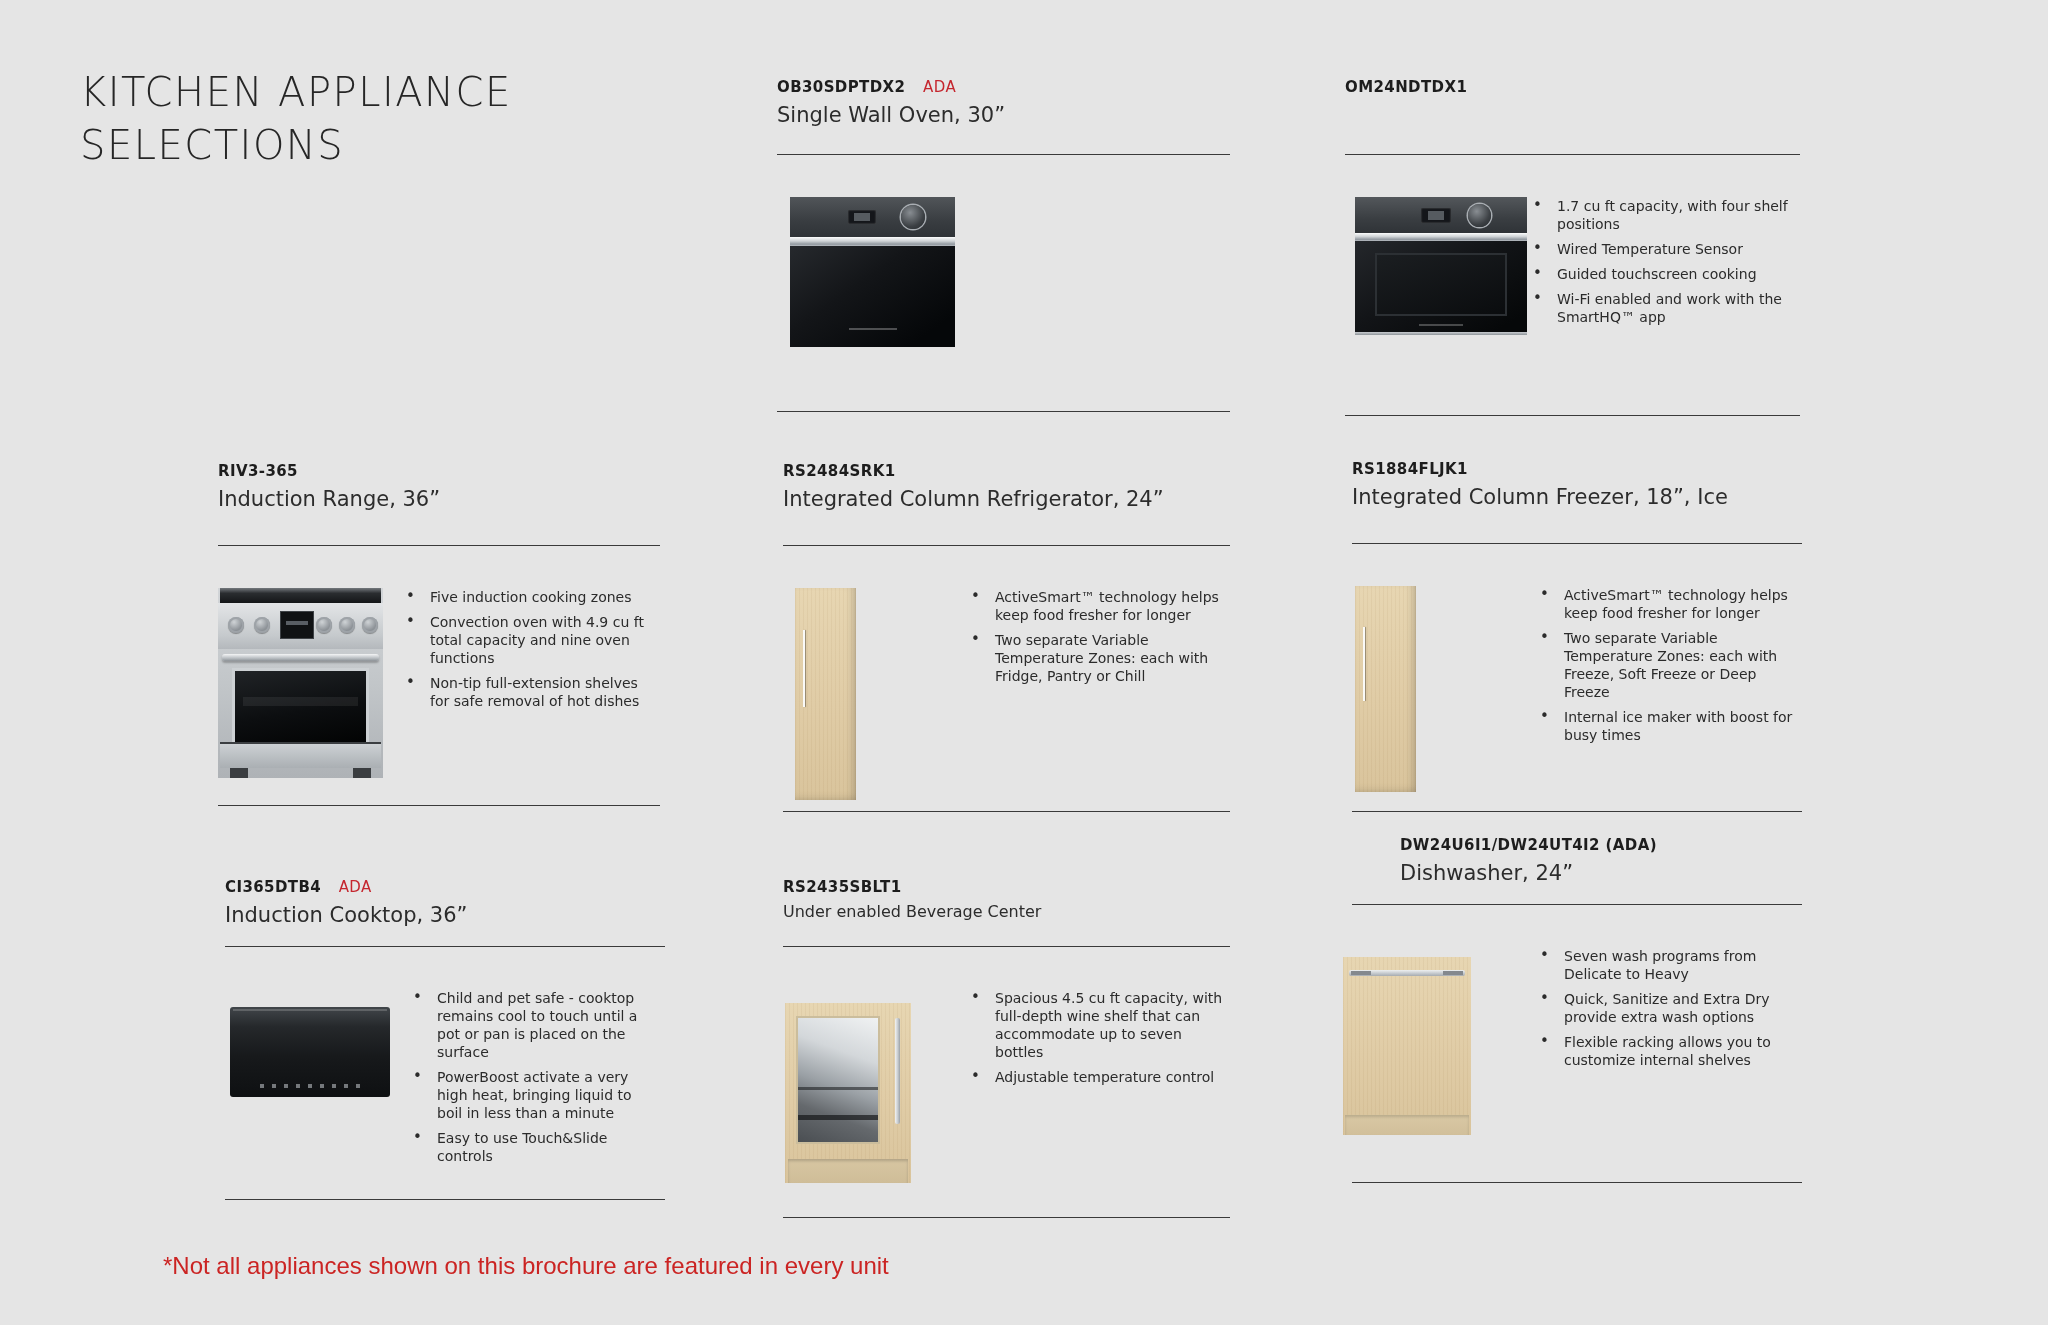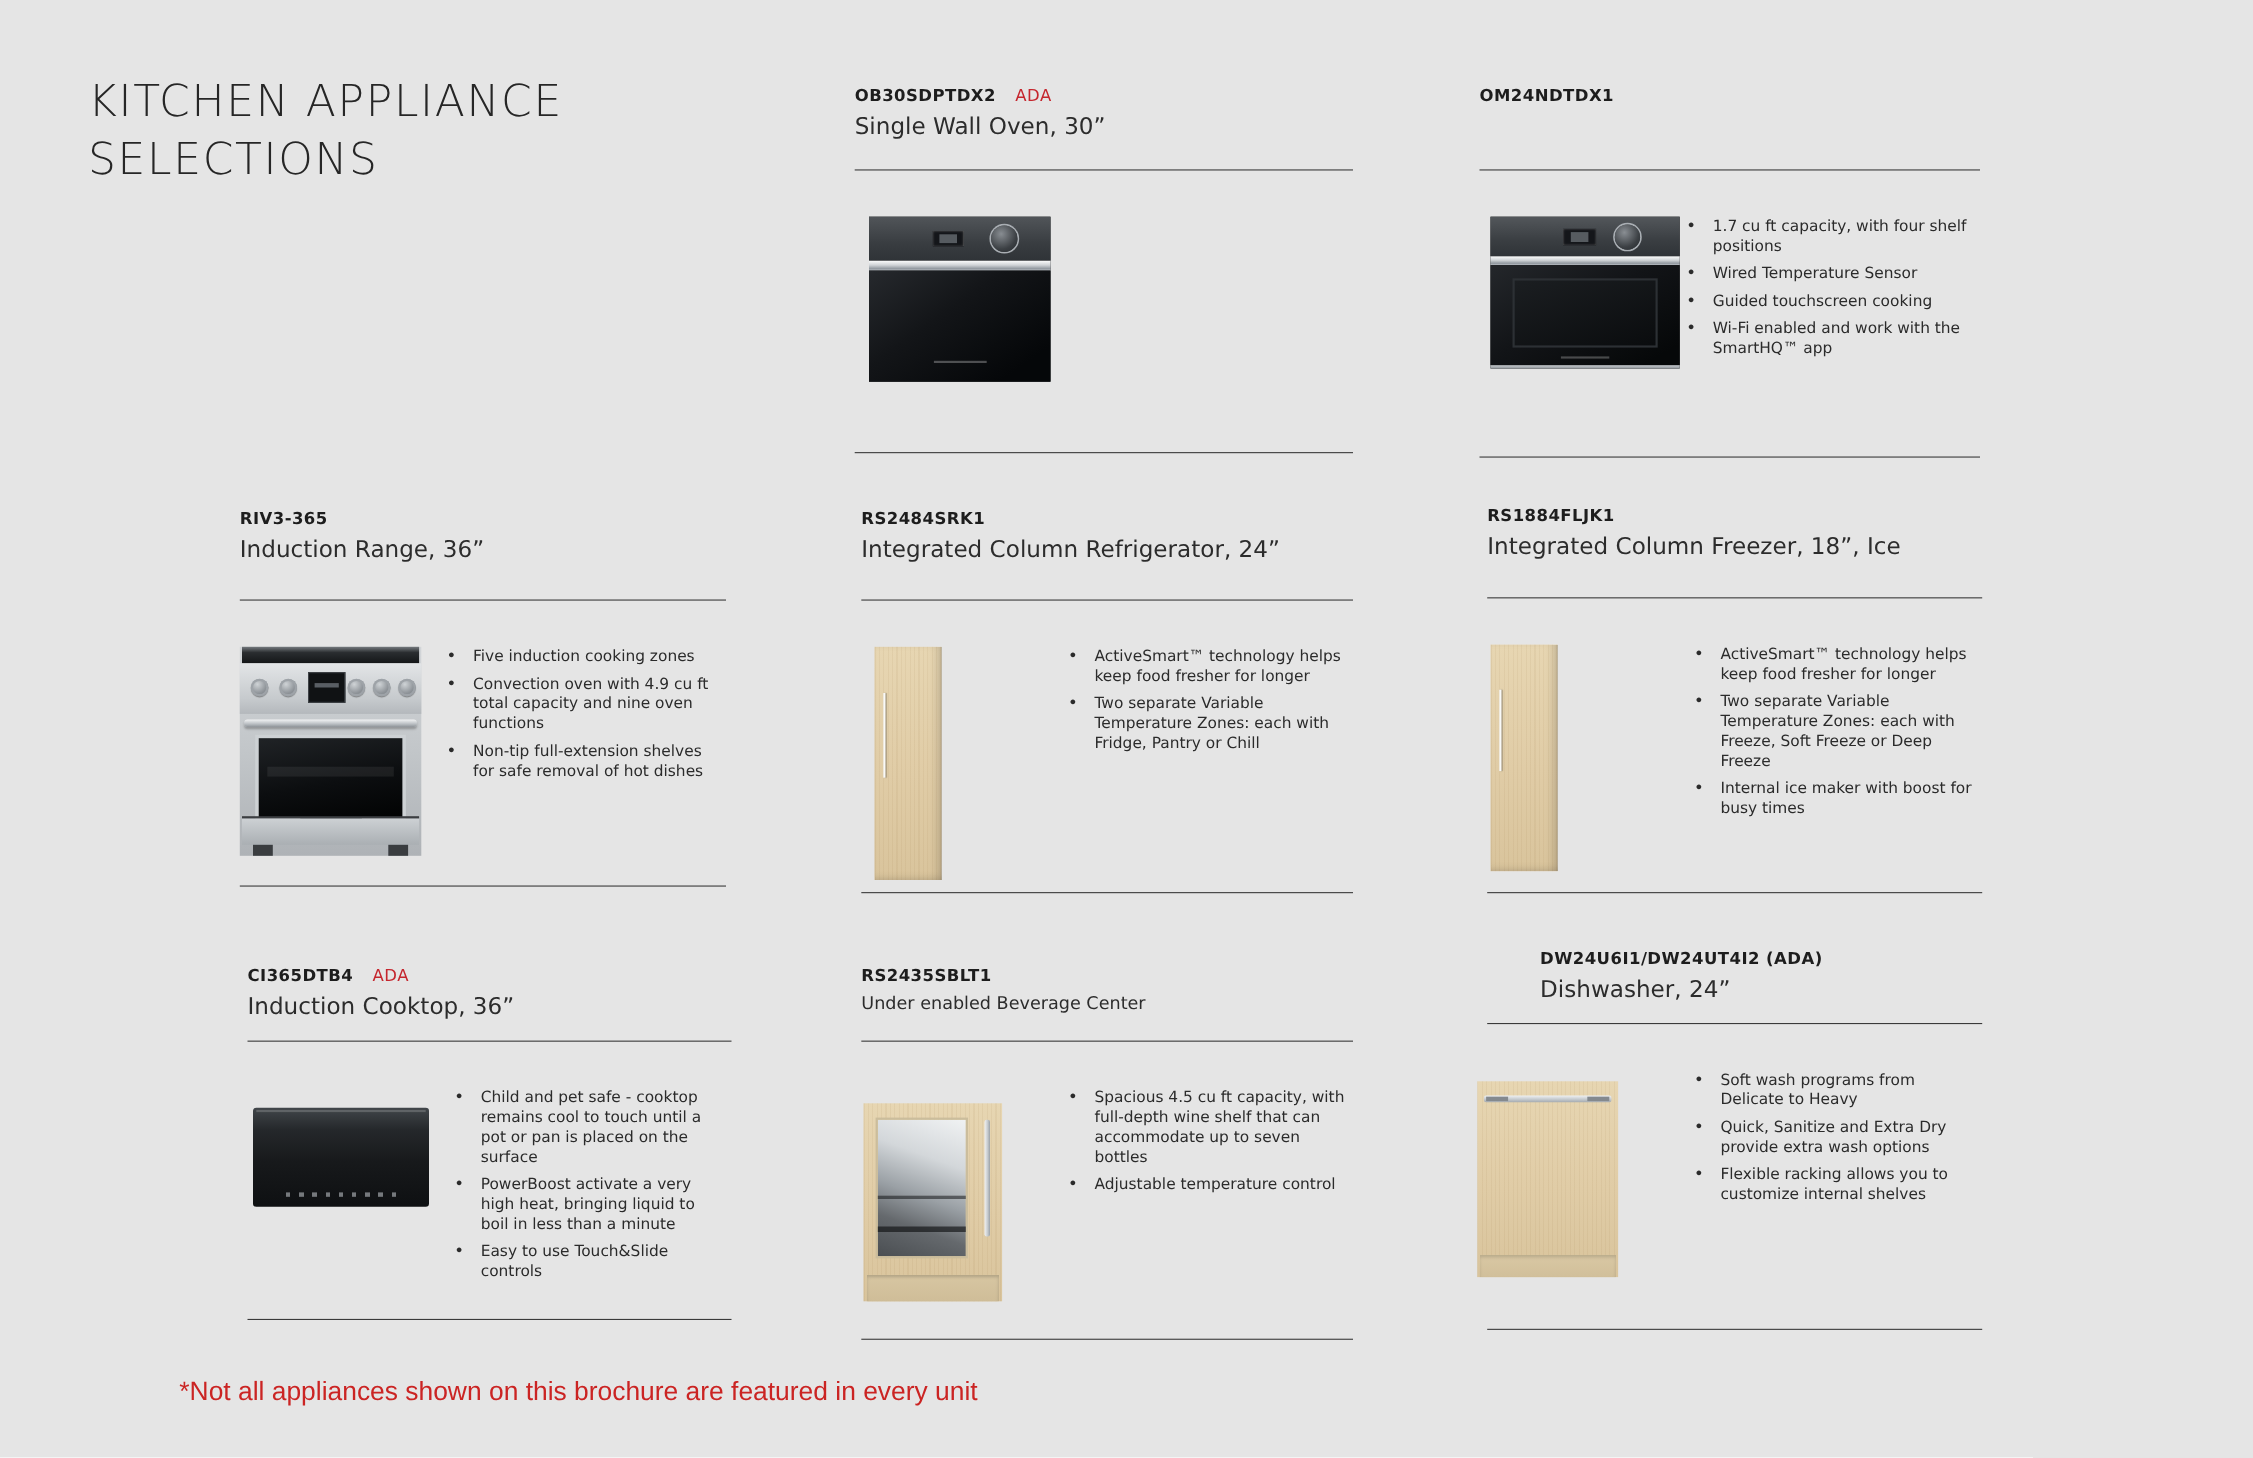--- a/index.html
+++ b/index.html
@@ -30,21 +30,21 @@
   .features li::before{content:"\2022";position:absolute;left:2px;top:-1px;font-size:15px;}
 
   
   .c0{left:777px; top:78px;  width:453px;height:334px;}
   .c1{left:1345px;top:78px;  width:455px;height:338px;}
   .c2{left:218px; top:462px; width:442px;height:344px;}
   .c3{left:783px; top:462px; width:447px;height:350px;}
   .c4{left:1352px;top:460px; width:450px;height:352px;}
   .c5{left:225px; top:878px; width:440px;height:322px;}
   .c6{left:783px; top:878px; width:447px;height:340px;}
-  .c7{left:1352px;top:862px; width:450px;height:347px;}
+  .c7{left:1352px;top:836px; width:450px;height:347px;}
   .c7 .card-header{padding-left:48px;}
 
   .c0 .img-art{margin-left:13px;}
   .c1 .img-art{margin-left:10px;}
   .c3 .img-art{margin-left:12px;}
   .c4 .img-art{margin-left:3px;}
   .c5 .img-art{margin-left:5px;margin-top:18px;}
   .c6 .img-art{margin-left:2px;margin-top:14px;}
   .c7 .img-art{margin-left:-9px;margin-top:10px;}
 
@@ -374,21 +374,21 @@
     </header>
     <div class="rule"></div>
     <div class="card-body">
       <div class="img-col">
         <div class="img-art img-dw wood">
           <div class="hbar"></div>
           <div class="kick"></div>
         </div>
       </div>
       <ul class="features">
-          <li>Soft wash programs from Delicate to Heavy</li>
+          <li>Seven wash programs from Delicate to Heavy</li>
           <li>Quick, Sanitize and Extra Dry provide extra wash options</li>
           <li>Flexible racking allows you to customize internal shelves</li>
         </ul>
     </div>
     <div class="rule rule-bottom"></div>
   </section>
 
   <div class="footnote">*Not all appliances shown on this brochure are featured in every unit</div>
 
 </div>

